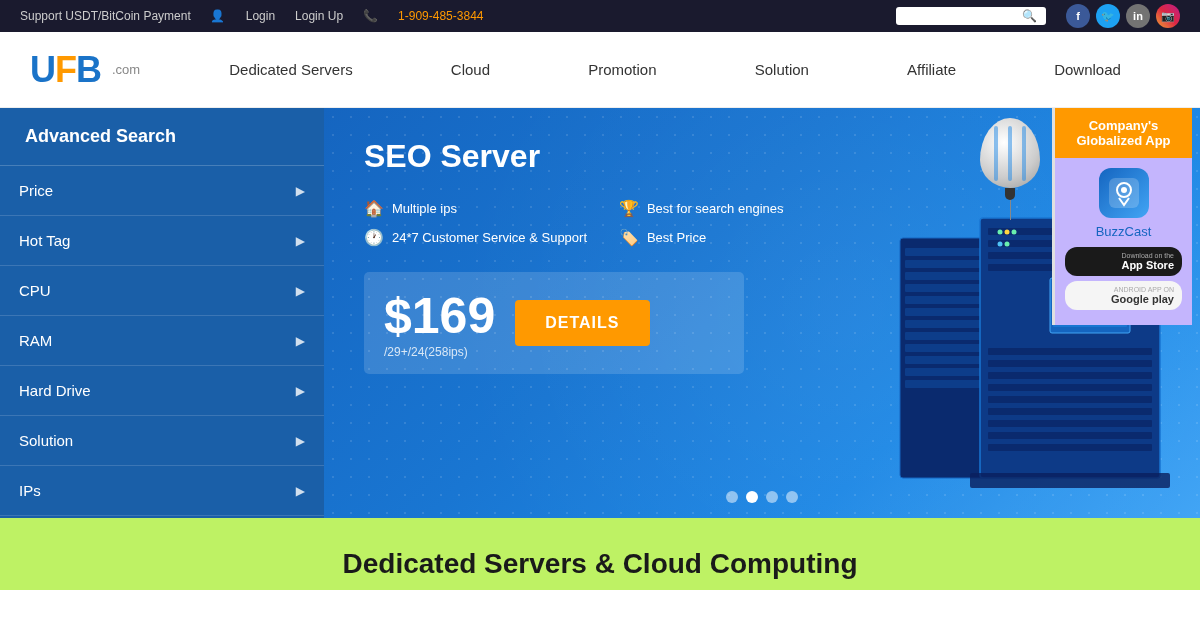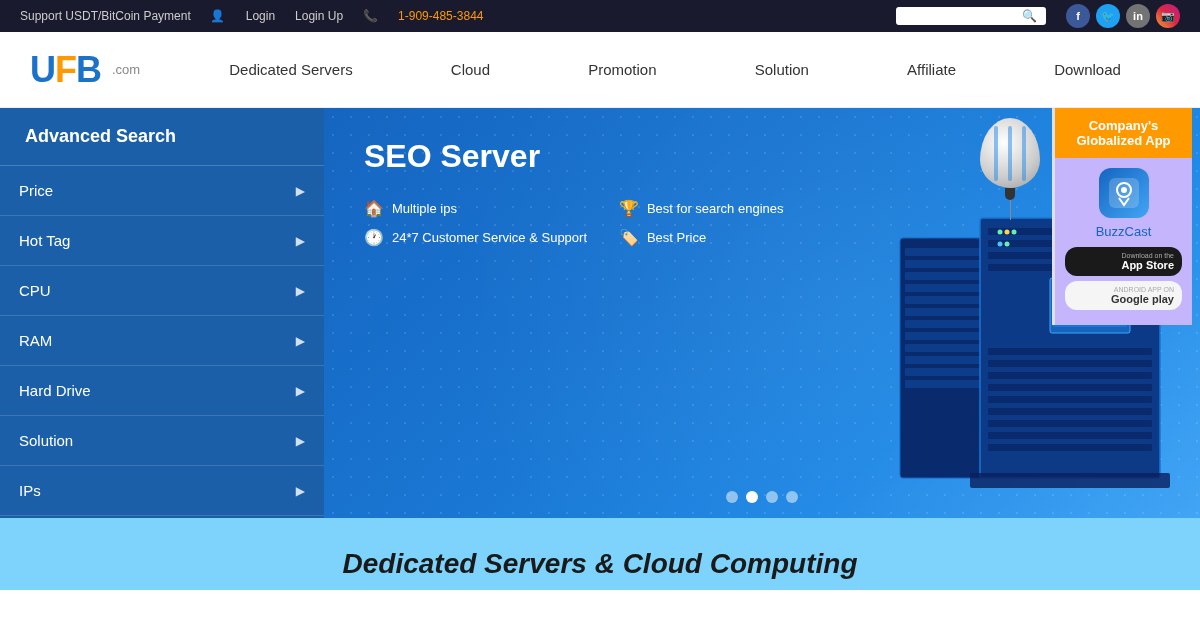--- a/index.html
+++ b/index.html
@@ -298,22 +298,21 @@
       cursor: pointer;
     }
     .store-btn .store-line1 { font-size: 7px; color: #aaa; }
     .store-btn .store-line2 { font-size: 11px; font-weight: bold; }
     .store-btn.google { background: #f5f5f5; color: #333; }
 
     
     .footer-section {
       text-align: center;
       padding: 30px 4px 10px;
-      background: #7dd3fc;
-      font-style: italic;
+      background: #bef264;
     }
     .footer-title {
       font-size: 28px;
       font-weight: 900;
       color: #1a1a1a;
     }
 
     
     .world-map {
       position: absolute;
@@ -425,20 +424,27 @@
         <div class="feature-item">
           <span class="feature-icon">🕐</span>
           <span>24*7 Customer Service &amp; Support</span>
         </div>
         <div class="feature-item">
           <span class="feature-icon">🏷️</span>
           <span>Best Price</span>
         </div>
       </div>
 
+      <div class="hero-pricing">
+        <div>
+          <div class="hero-price">$169</div>
+          <div class="hero-price-sub">/29+/24(258ips)</div>
+        </div>
+        <button class="details-btn">DETAILS</button>
+      </div>
     </div>
 
     <div class="server-img">
       <svg width="300" height="320" viewBox="0 0 300 320">
 
         <rect x="20" y="60" width="140" height="240" rx="3" fill="#0a2a6e" stroke="#1565c0" stroke-width="1"></rect>
 
         <rect x="25" y="70" width="130" height="8" rx="1" fill="#0d3d8a"></rect>
         <rect x="25" y="82" width="130" height="8" rx="1" fill="#0d3d8a"></rect>
         <rect x="25" y="94" width="130" height="8" rx="1" fill="#0d3d8a"></rect>

